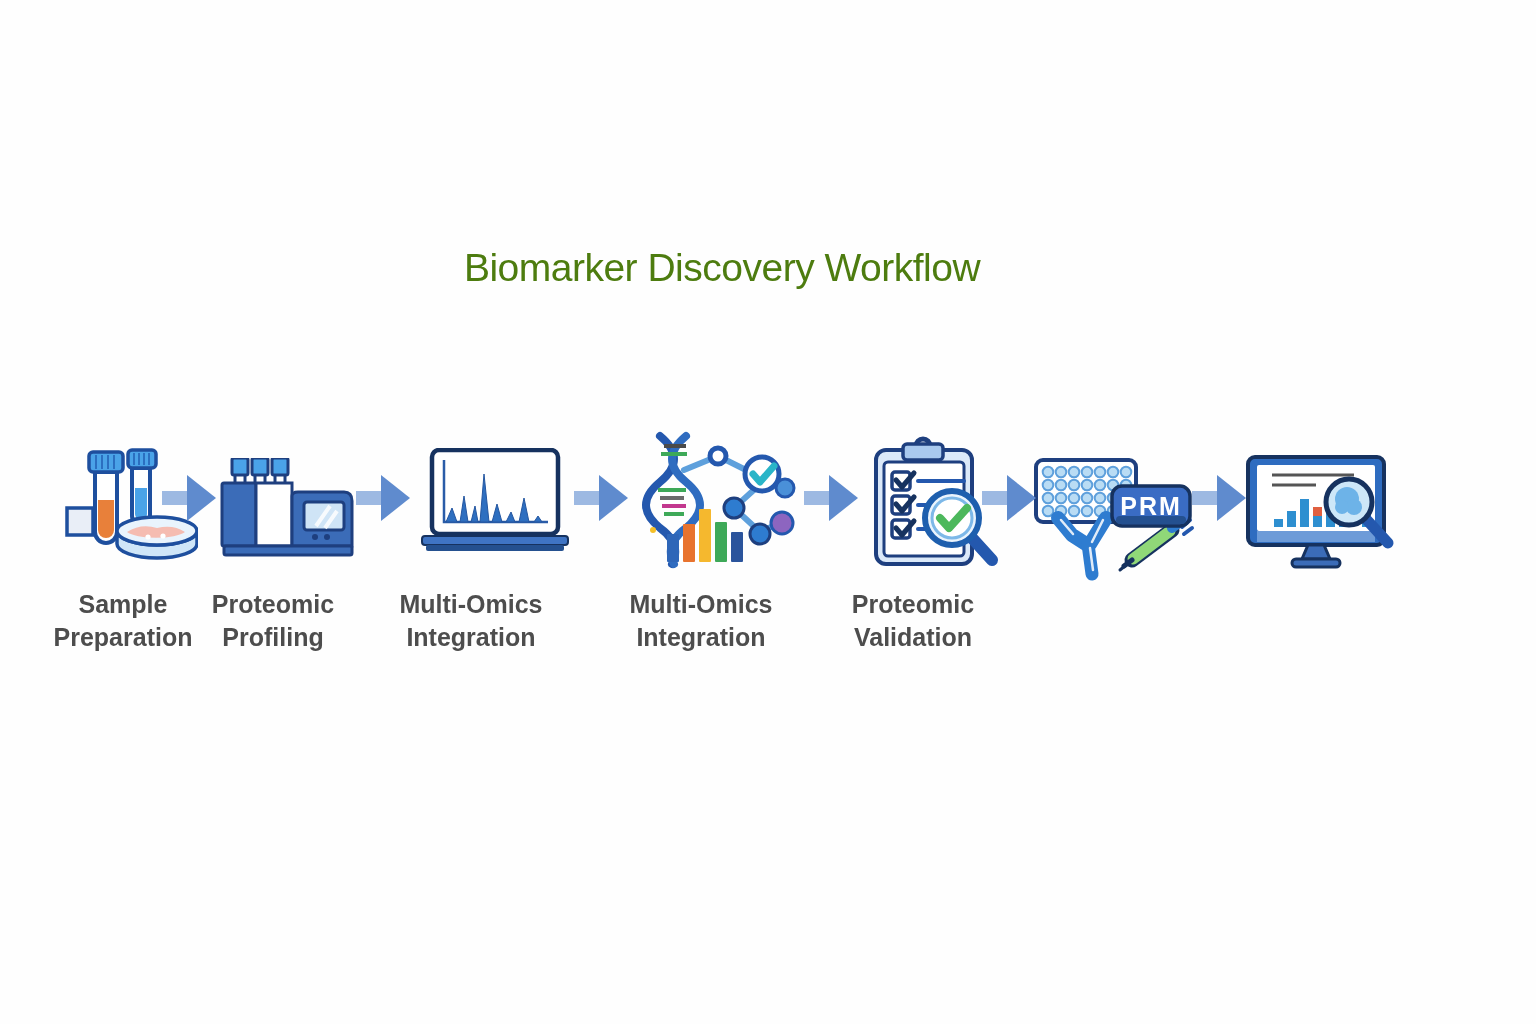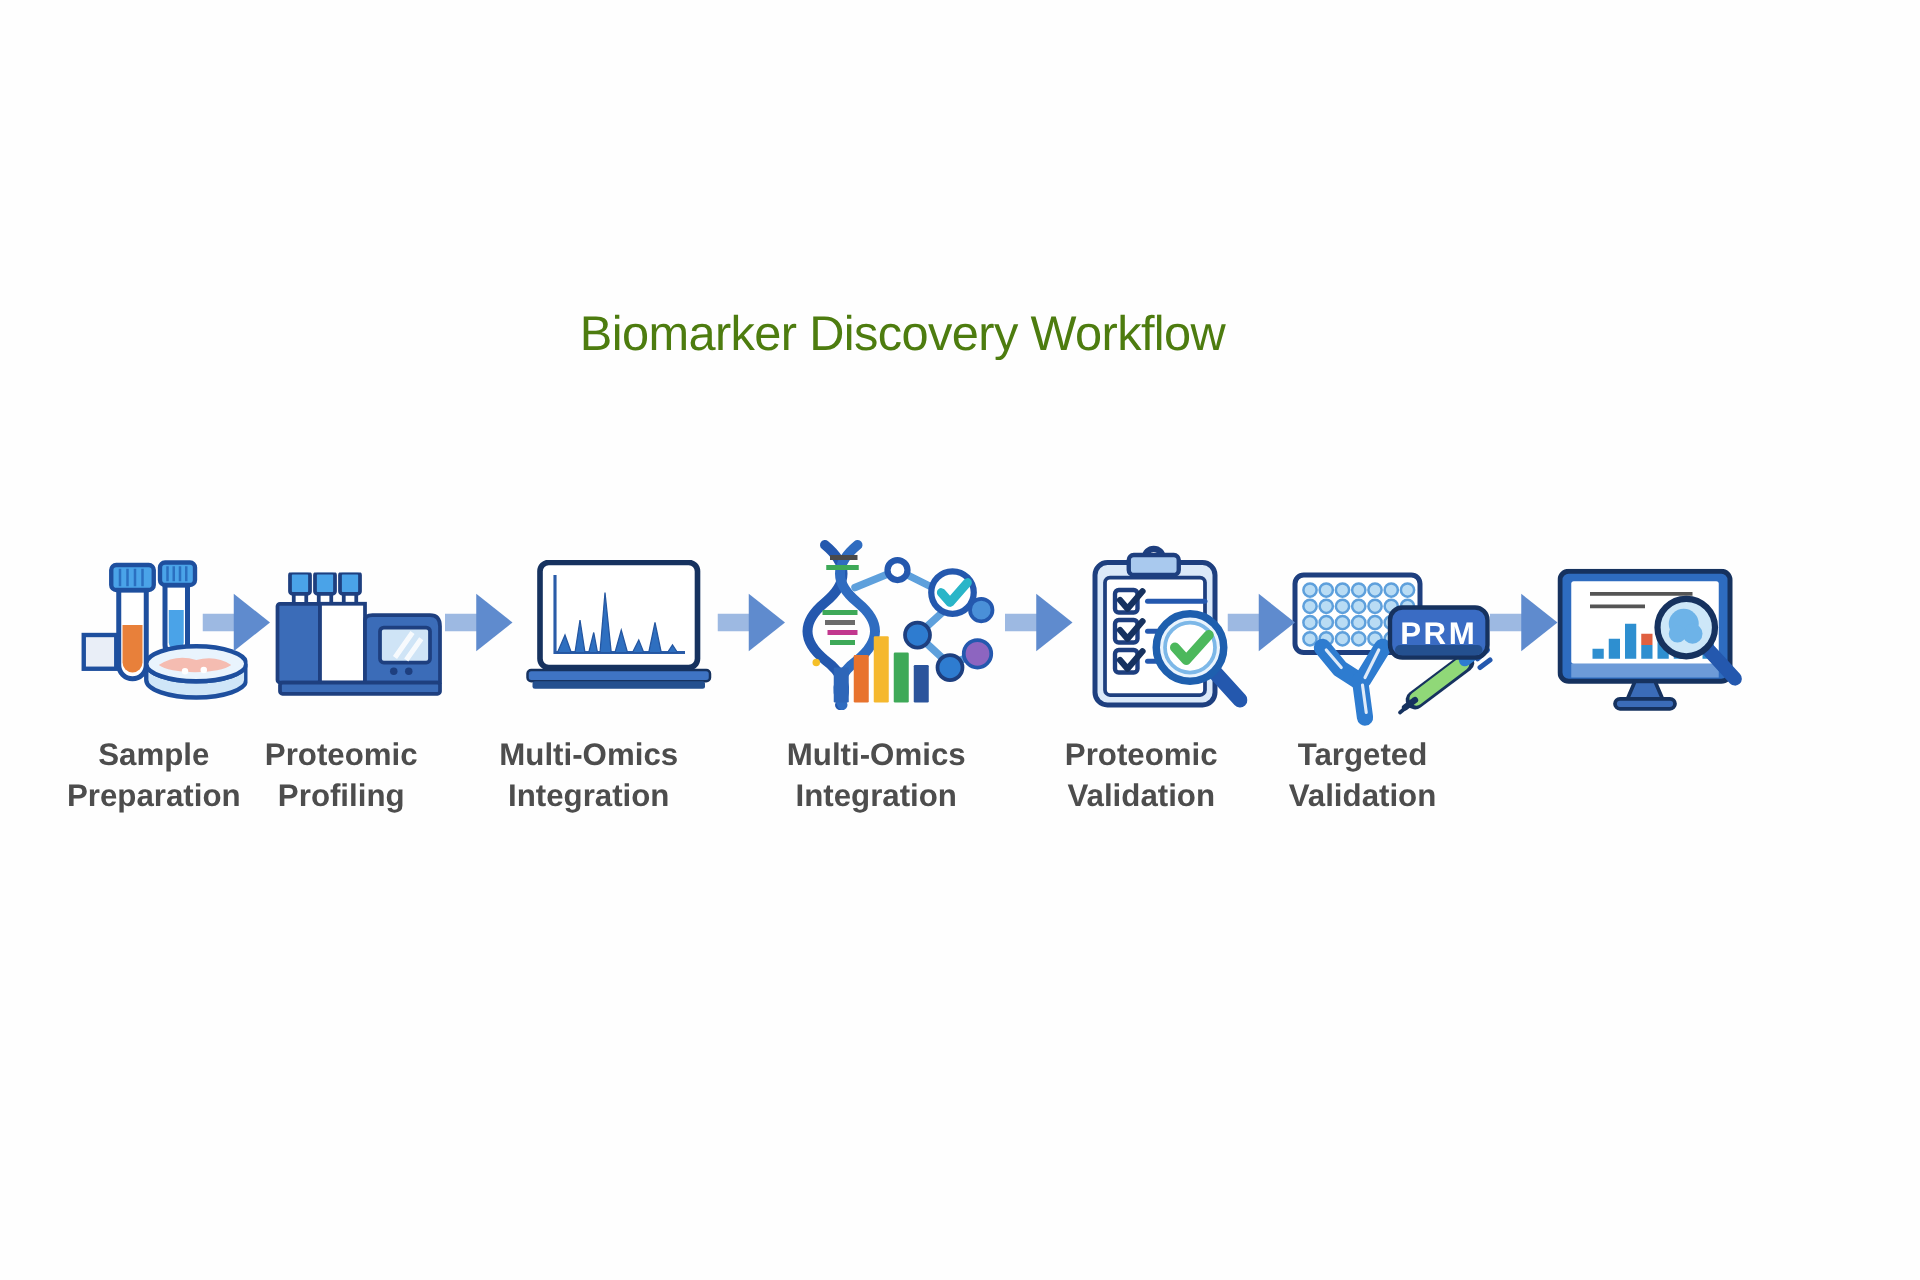--- a/index.html
+++ b/index.html
@@ -250,18 +250,14 @@
       <span>Integration</span>
   </div>
   <div class="step-label" style="left:701px;">
     <span>Multi-Omics</span>
       <span>Integration</span>
   </div>
   <div class="step-label" style="left:913px;">
     <span>Proteomic</span>
       <span>Validation</span>
   </div>
-  <div class="step-label" style="left:1090px;">
-    <span>Targeted</span>
-      <span>Validation</span>
-  </div>
 
 </div>
 
 </body></html>

